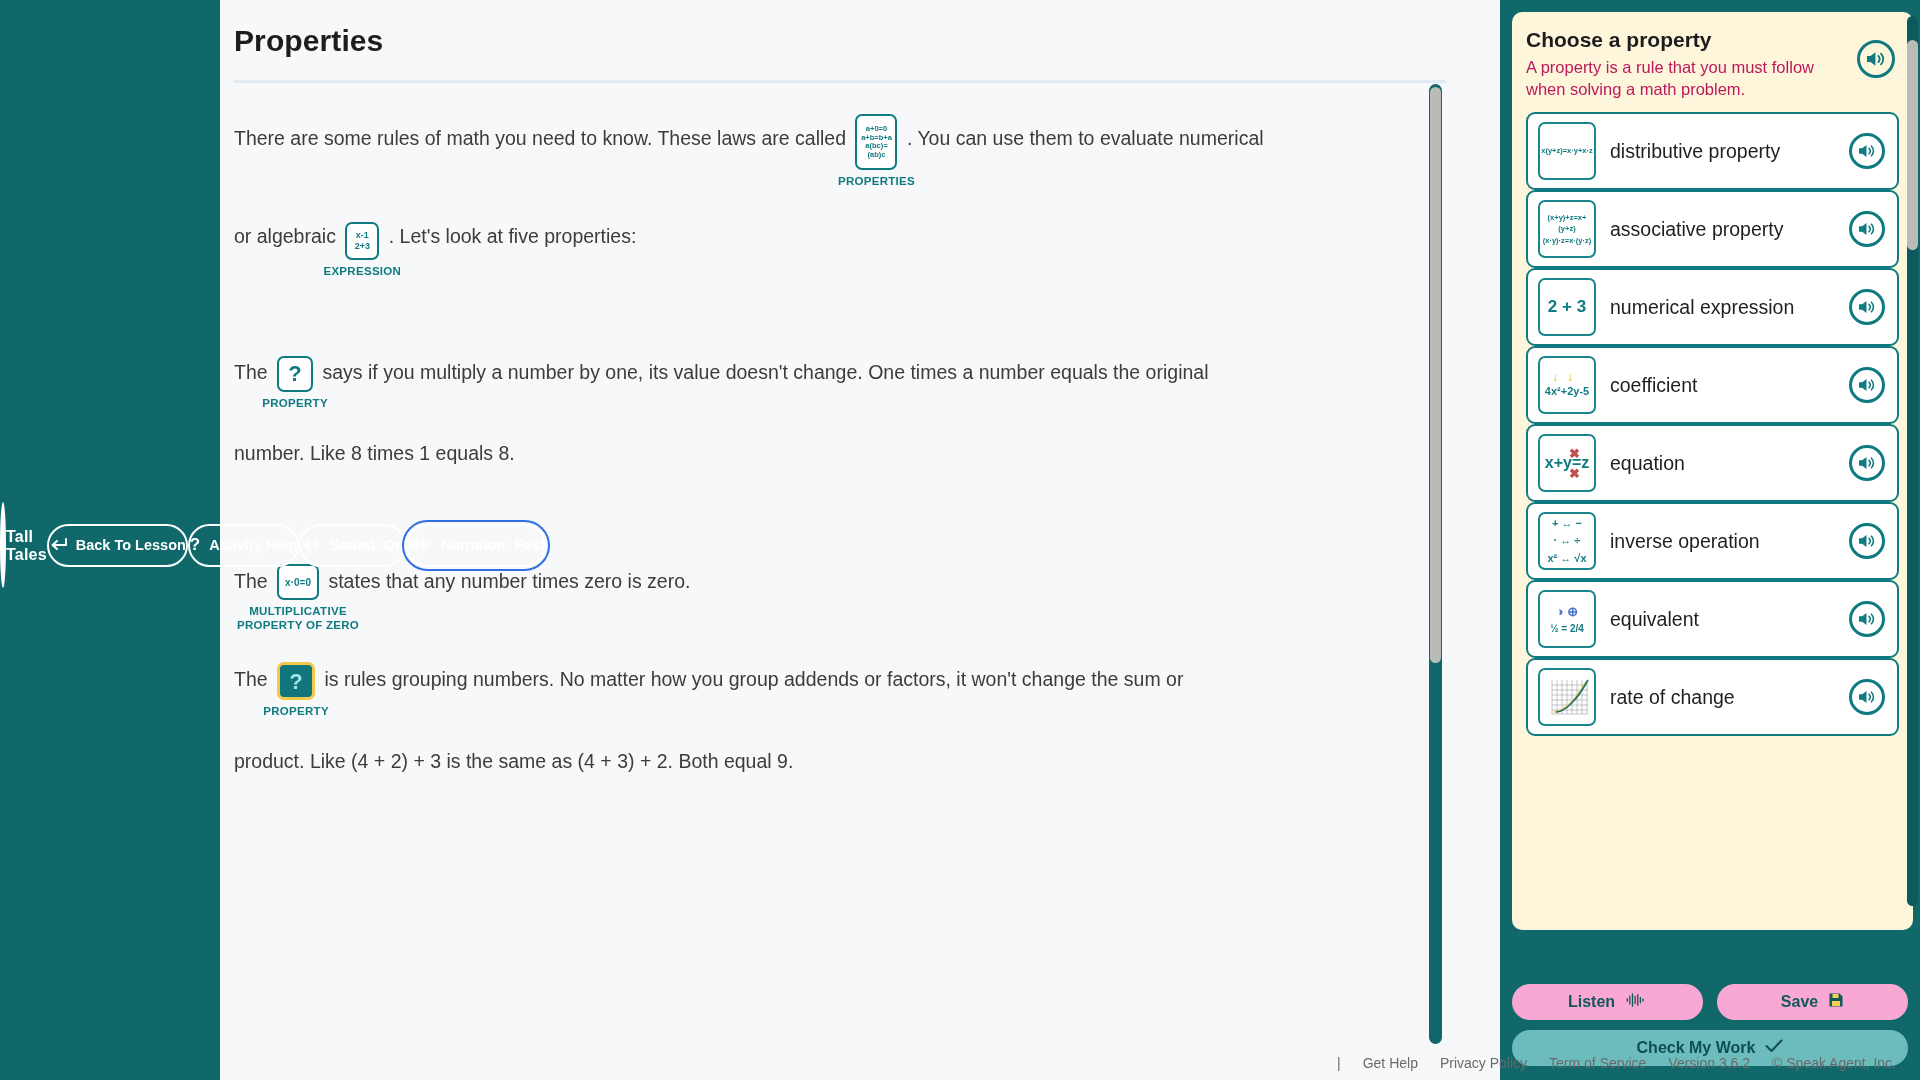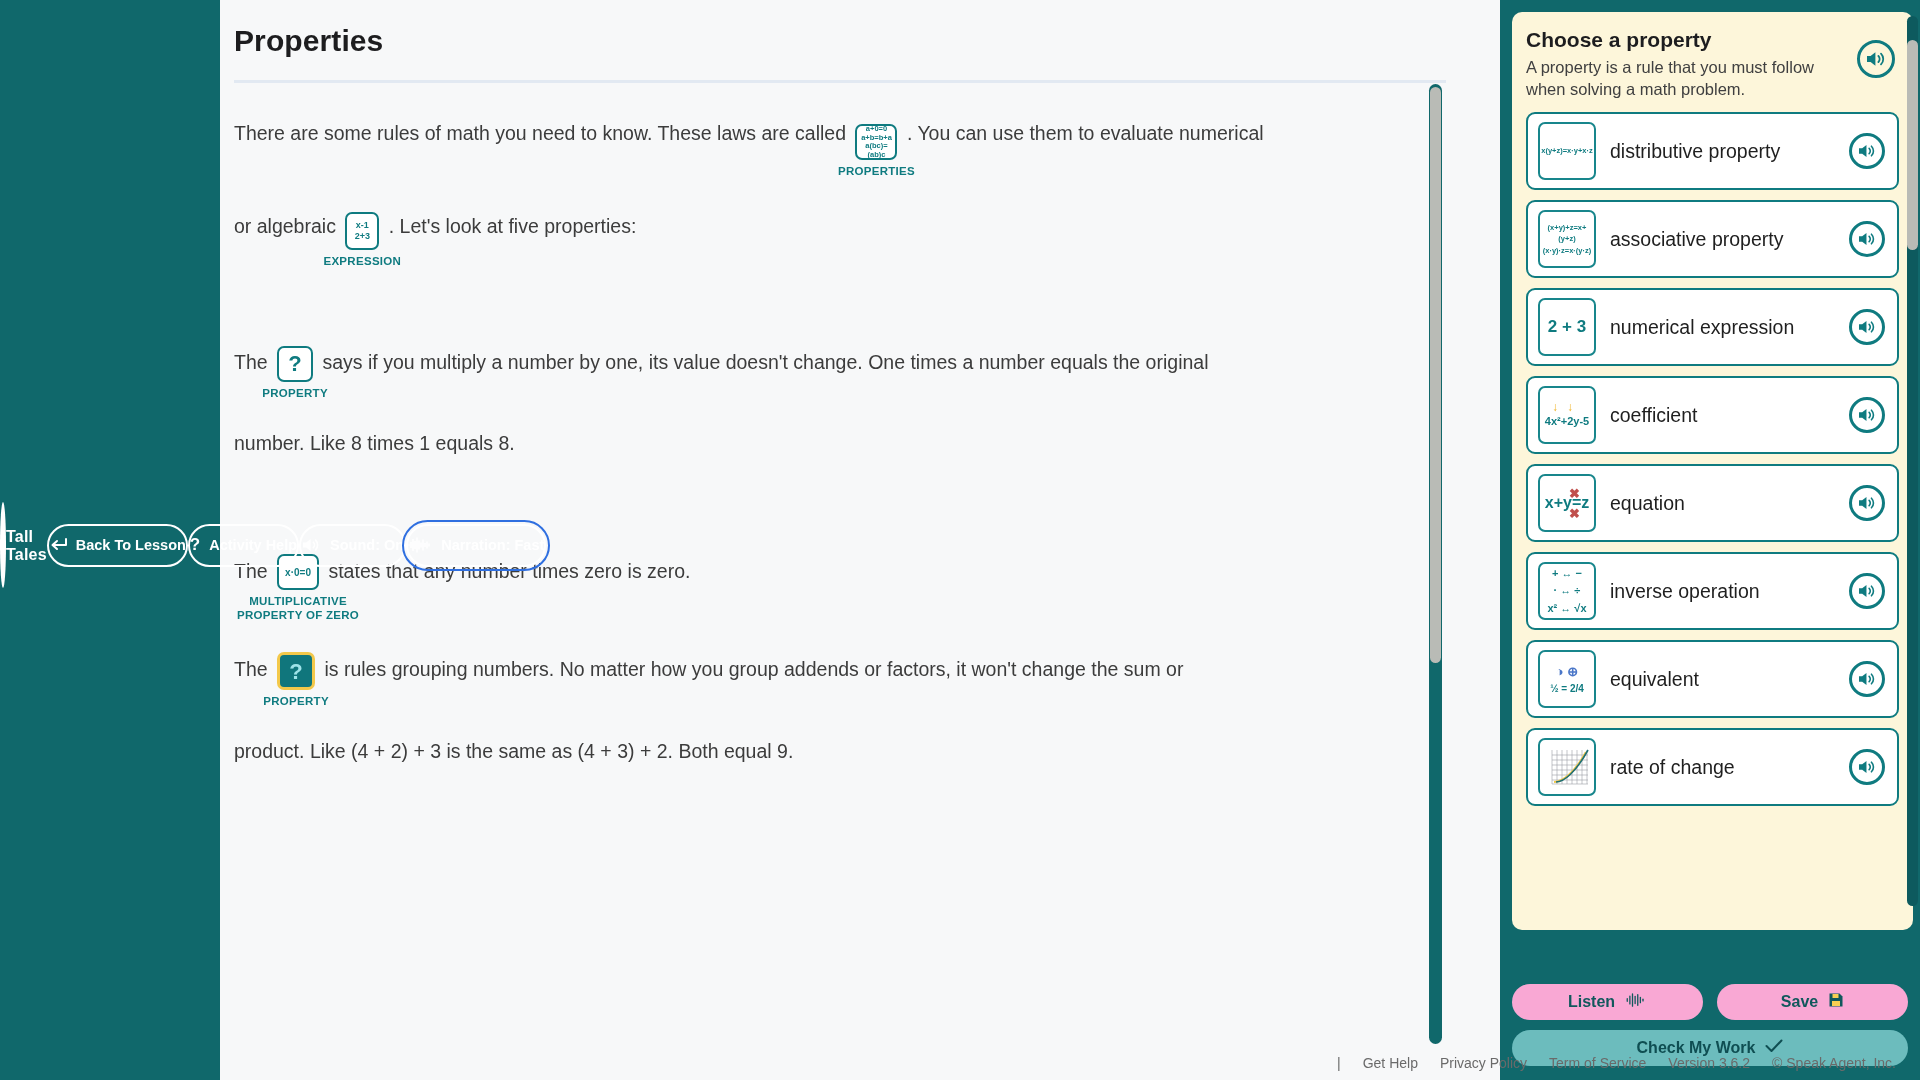--- a/index.html
+++ b/index.html
@@ -197,21 +197,21 @@
   }
   .blank .box.q-filled {
     width: 38px; height: 38px;
     font-size: 22px;
     background: #10767c;
     color: #9ee3e8;
     border: 3px solid #f3c84a;
     border-radius: 7px;
   }
   .blank .box.w3 {
-    width: 42px; height: 36px;
+    width: 42px; height: 56px;
     font-size: 7.5px;
     padding: 2px 1px;
   }
   .blank .box.w2 {
     width: 34px; height: 38px;
     font-size: 9px;
     padding: 2px 1px;
   }
   .blank .box.w1 {
     width: 42px; height: 36px;
@@ -277,36 +277,36 @@
   }
   .choose-head h2 {
     font-size: 21px;
     font-weight: bold;
     color: #1d1d1f;
     margin-bottom: 4px;
   }
   .choose-head p {
     font-size: 16.5px;
     line-height: 22px;
-    color: #404040;
+    color: #be185d;
   }
   .speaker {
     display: inline-flex;
     align-items: center;
     justify-content: center;
     border-radius: 50%;
     border: 3px solid #0f7b80;
     background: transparent;
     cursor: pointer;
     flex: none;
   }
   .speaker.lg { width: 38px; height: 38px; position: absolute; right: 4px; top: 12px; }
   .speaker.sm { width: 36px; height: 36px; }
 
-  .prop-list { display: flex; flex-direction: column; gap: 10px; }
+  .prop-list { display: flex; flex-direction: column; gap: 0; }
   .prop-item {
     background: #ffffff;
     border: 2px solid #0f7b80;
     border-radius: 9px;
     height: 78px;
     display: flex;
     align-items: center;
     padding: 0 12px 0 10px;
     gap: 14px;
     cursor: pointer;

